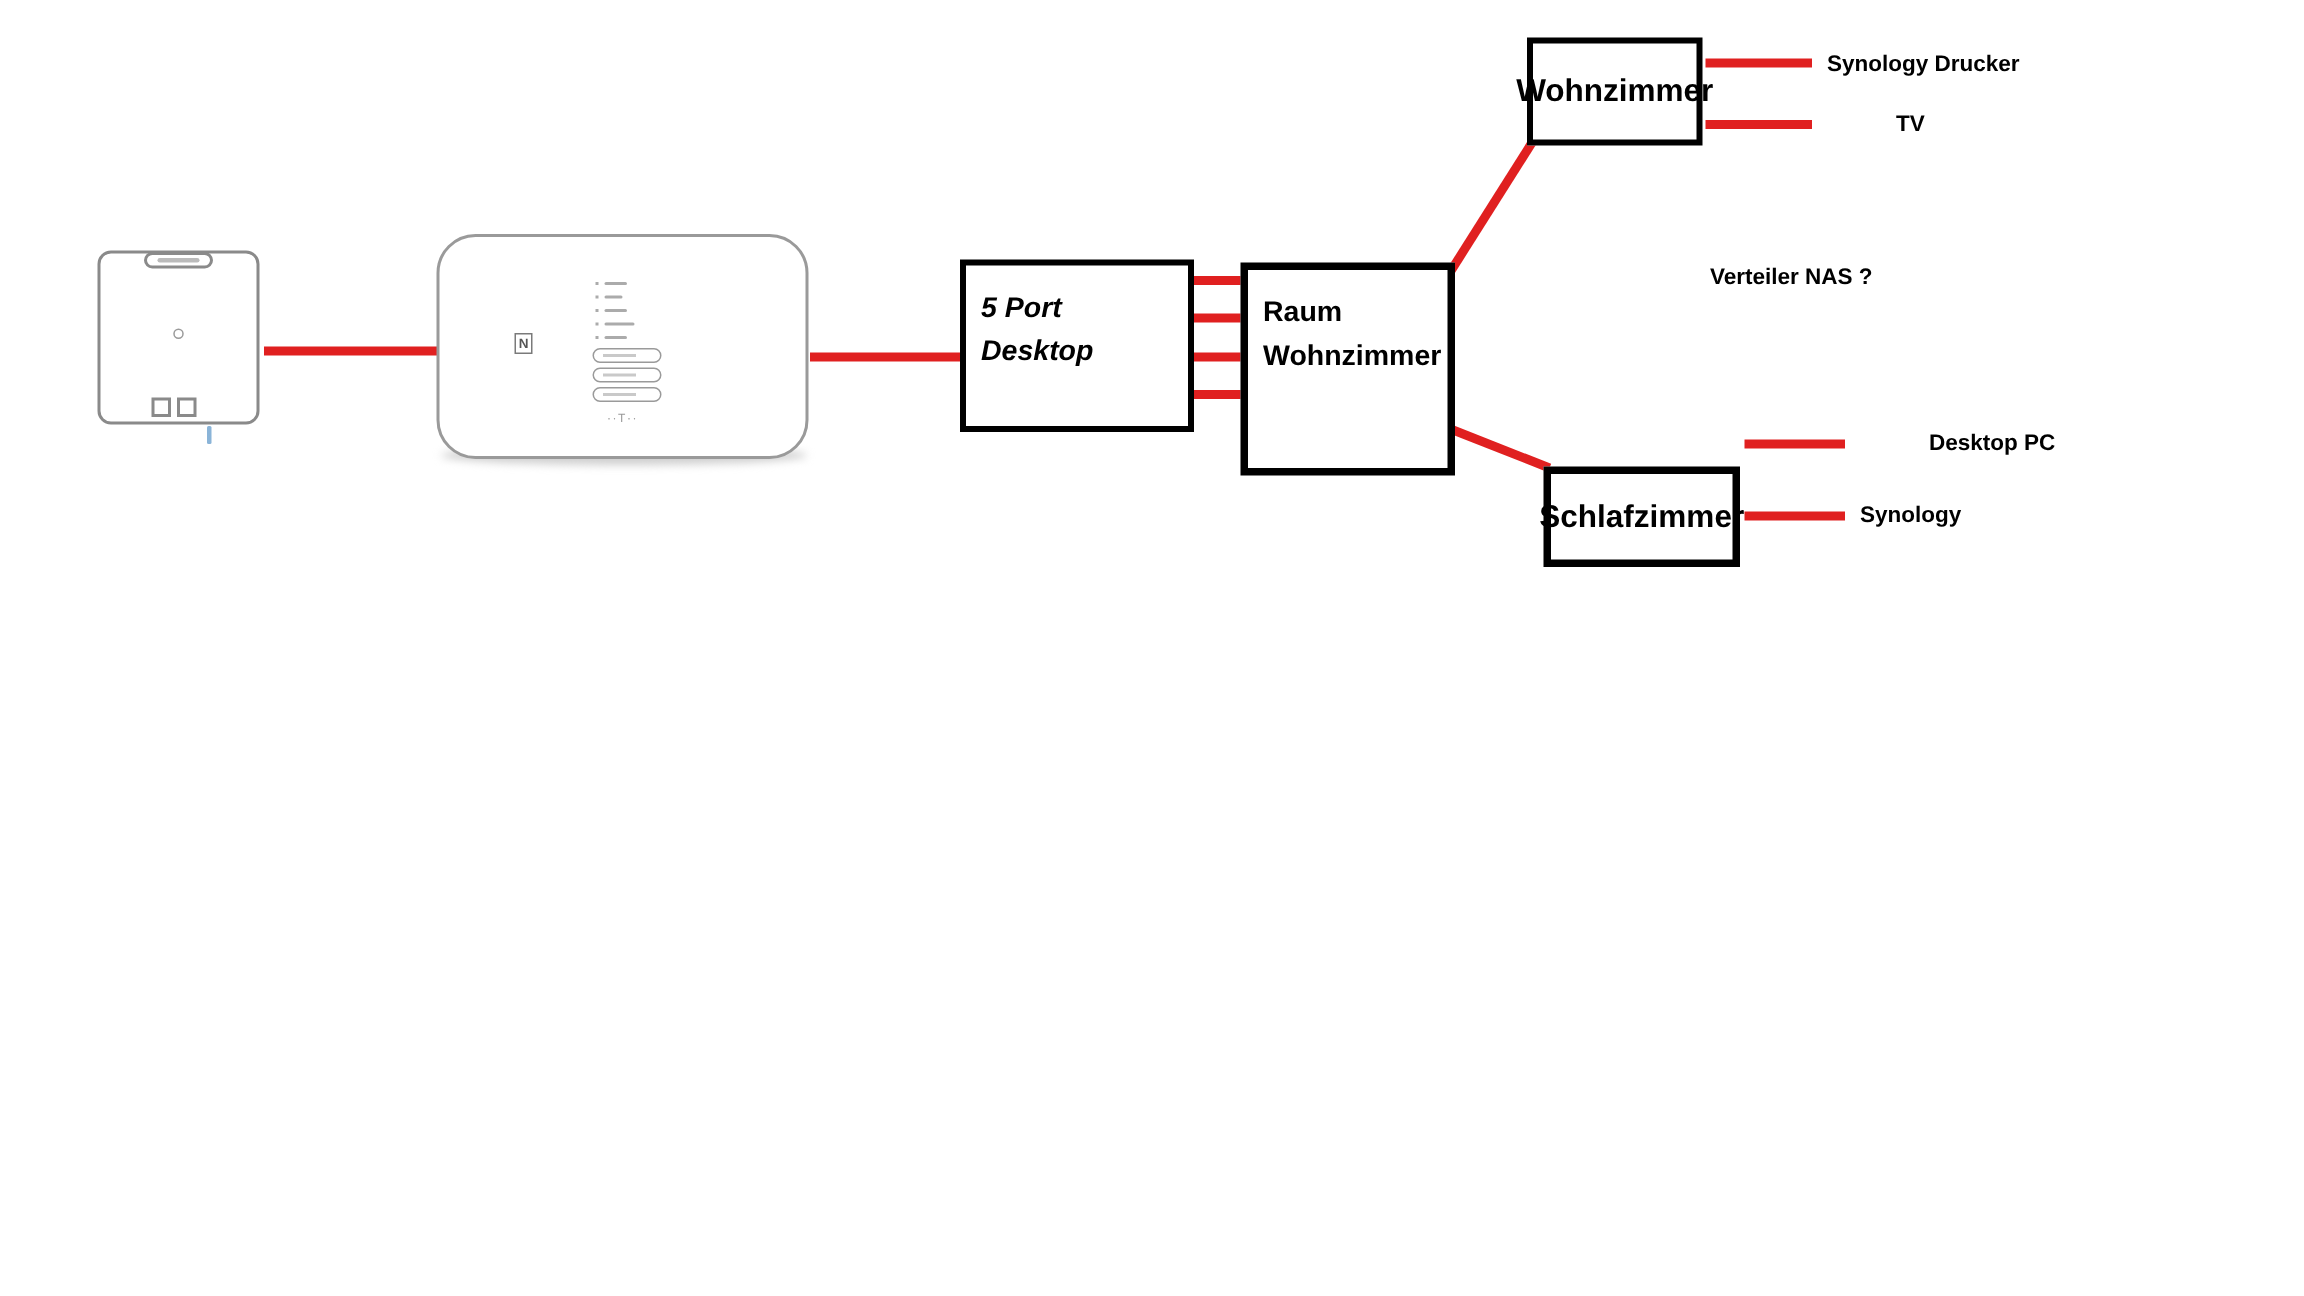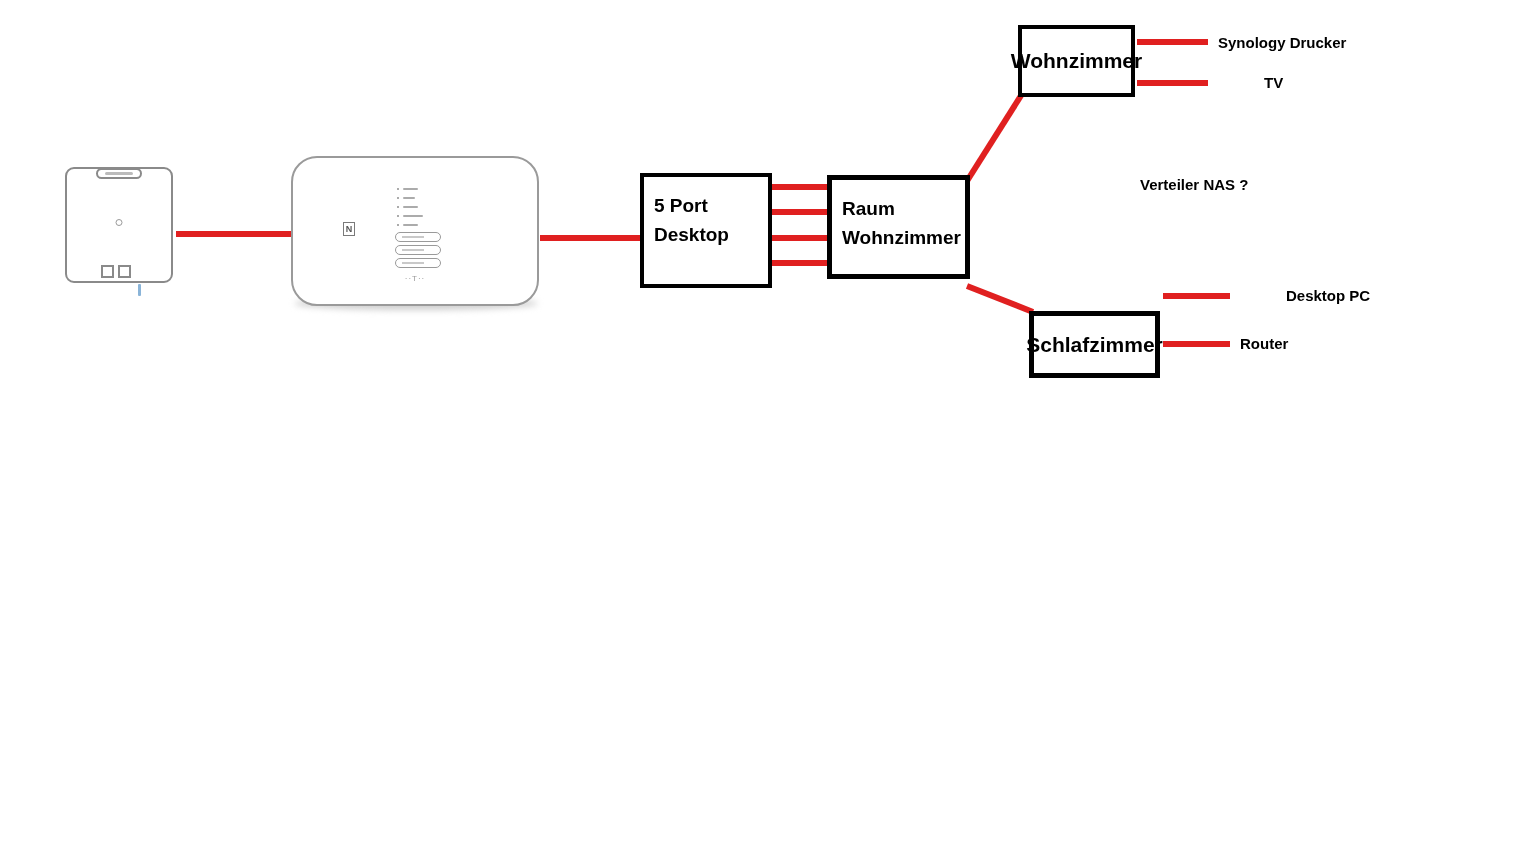--- a/index.html
+++ b/index.html
@@ -16,22 +16,22 @@
   .node{
     position:absolute;
     background:#ffffff;
     border:4px solid #000;
     box-sizing:border-box;
     font-weight:bold;
     color:#000;
   }
   .node.big{font-size:19px;line-height:29px;padding:14px 0 0 10px;}
   .node.small{font-size:21px;display:flex;align-items:center;justify-content:center;text-align:center;}
-  .node-switch{left:640px;top:173px;width:132px;height:115px;}
-  .node-verteiler{left:827px;top:175px;width:143px;height:104px;border-width:5px;}
+  .node-switch{left:640px;top:173px;width:156px;height:115px;font-style:italic;}
+  .node-verteiler{left:827px;top:175px;width:143px;height:142px;border-width:5px;}
   .node-wohnzimmer{left:1018px;top:25px;width:117px;height:72px;}
   .node-schlafzimmer{left:1029px;top:290px;width:131px;height:67px;border-width:5px;margin-top:21px;}
 
   
   .lbl{
     position:absolute;
     font-weight:bold;
     font-size:15px;
     color:#000;
     white-space:nowrap;
@@ -165,17 +165,17 @@
     <span>Wohnzimmer</span>
   </div>
 
   <div class="node small node-schlafzimmer">
     <span>Schlafzimmer</span>
   </div>
 
   <div class="lbl lbl-synology-router">Synology Drucker</div>
   <div class="lbl lbl-tv">TV</div>
   <div class="lbl lbl-desktop-pc">Desktop PC</div>
-  <div class="lbl lbl-drucker">Router</div>
+  <div class="lbl lbl-drucker">Synology</div>
 
   <div class="lbl lbl-synology-nas">Verteiler NAS ?</div>
 
 </div>
 
 </body></html>

